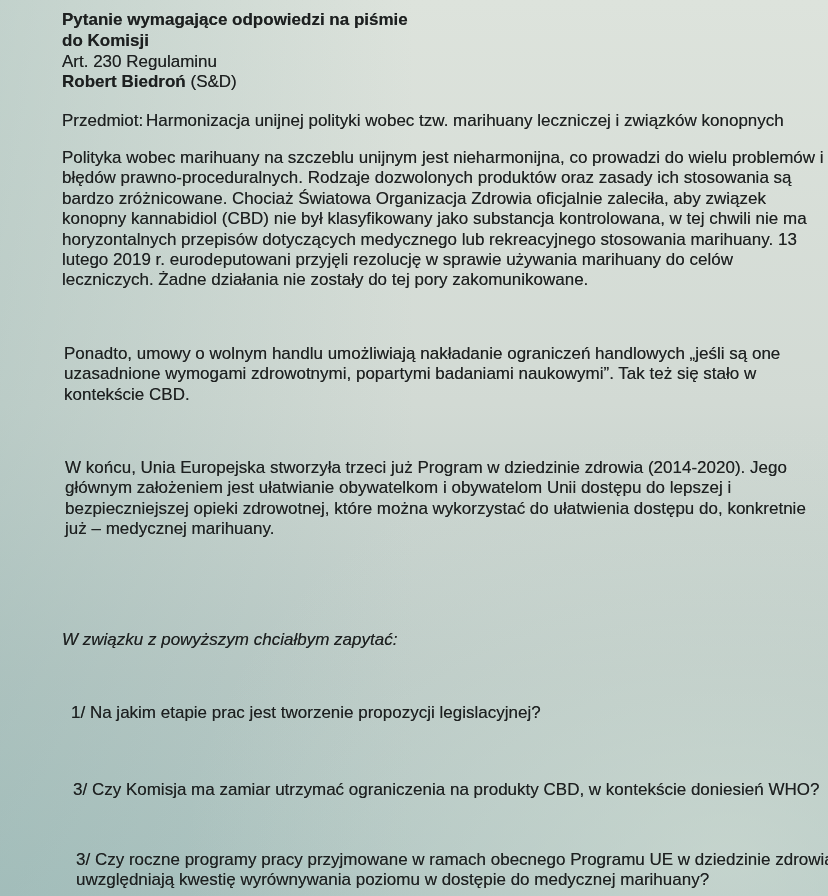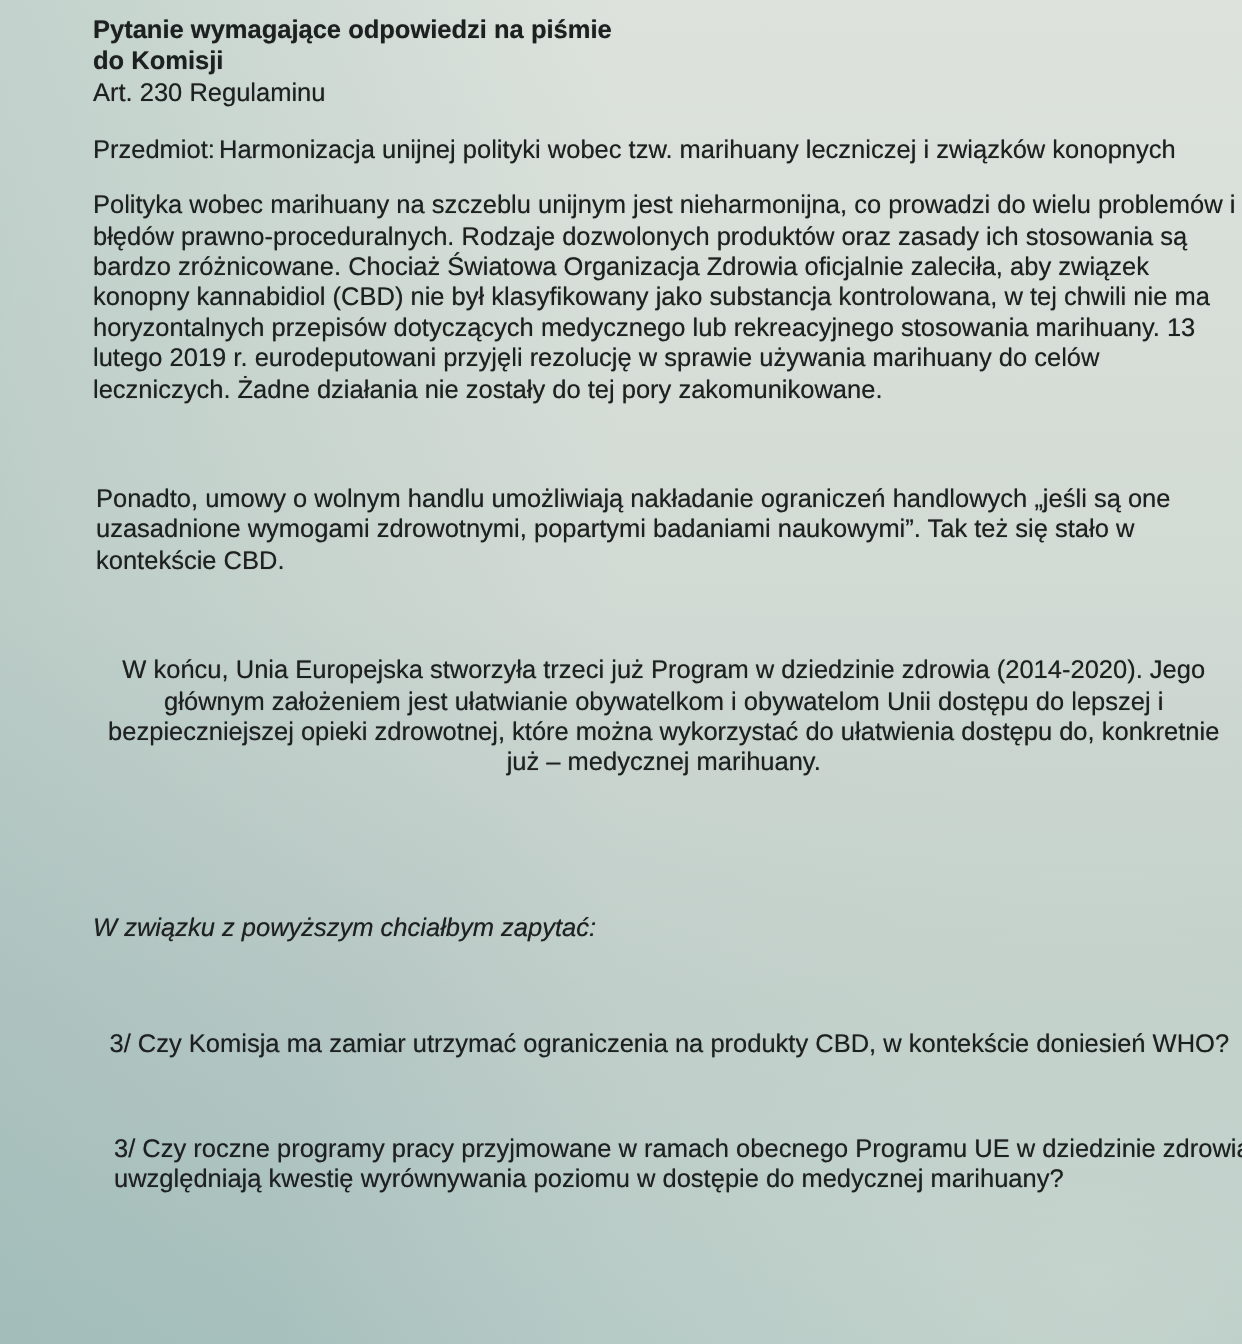--- a/index.html
+++ b/index.html
@@ -34,35 +34,36 @@
   p, .line { margin: 0; white-space: pre; }
   .subject {
     display: flex;
     margin-top: 18px;
     white-space: pre;
   }
   .subject .label { min-width: 84px; }
   .para, .q, .intro { line-height: 20.4px; }
   .p1 { margin-top: 16px; }
   .p2 { margin-top: 53px; margin-left: 2px; }
-  .p3 { margin-top: 53px; margin-left: 3px; text-align: center; }
+  .p3 { margin-top: 53px; margin-left: 3px; }
   .intro { margin-top: 90px; margin-left: 0; font-style: italic; }
   .q1 { margin-top: 53px; margin-left: 9px; }
   .q2 { margin-top: 57px; margin-left: 11px; }
   .q3 { margin-top: 49px; margin-left: 14px; }
 </style>
 </head>
 <body>
 
 <main class="paper">
 
   <header>
     <p class="line bold">Pytanie wymagające odpowiedzi na piśmie</p>
     <p class="line bold">do Komisji</p>
     <p class="line">Art. 230 Regulaminu</p>
+    <p class="line"><span class="bold">Robert Biedroń</span> <span>(S&amp;D)</span></p>
   </header>
 
   <div class="subject">
     <span class="label">Przedmiot:</span>
     <span>Harmonizacja unijnej polityki wobec tzw. marihuany leczniczej i związków konopnych</span>
   </div>
 
   <p class="para p1">Polityka wobec marihuany na szczeblu unijnym jest nieharmonijna, co prowadzi do wielu problemów i
 błędów prawno-proceduralnych. Rodzaje dozwolonych produktów oraz zasady ich stosowania są
 bardzo zróżnicowane. Chociaż Światowa Organizacja Zdrowia oficjalnie zaleciła, aby związek
@@ -75,19 +76,20 @@
 uzasadnione wymogami zdrowotnymi, popartymi badaniami naukowymi”. Tak też się stało w
 kontekście CBD.</p>
 
   <p class="para p3">W końcu, Unia Europejska stworzyła trzeci już Program w dziedzinie zdrowia (2014-2020). Jego
 głównym założeniem jest ułatwianie obywatelkom i obywatelom Unii dostępu do lepszej i
 bezpieczniejszej opieki zdrowotnej, które można wykorzystać do ułatwienia dostępu do, konkretnie
 już – medycznej marihuany.</p>
 
   <p class="intro">W związku z powyższym chciałbym zapytać:</p>
 
+  <p class="q q1">1/ Na jakim etapie prac jest tworzenie propozycji legislacyjnej?</p>
 
   <p class="q q2">3/ Czy Komisja ma zamiar utrzymać ograniczenia na produkty CBD, w kontekście doniesień WHO?</p>
 
   <p class="q q3">3/ Czy roczne programy pracy przyjmowane w ramach obecnego Programu UE w dziedzinie zdrowia
 uwzględniają kwestię wyrównywania poziomu w dostępie do medycznej marihuany?</p>
 
 </main>
 
 </body></html>

